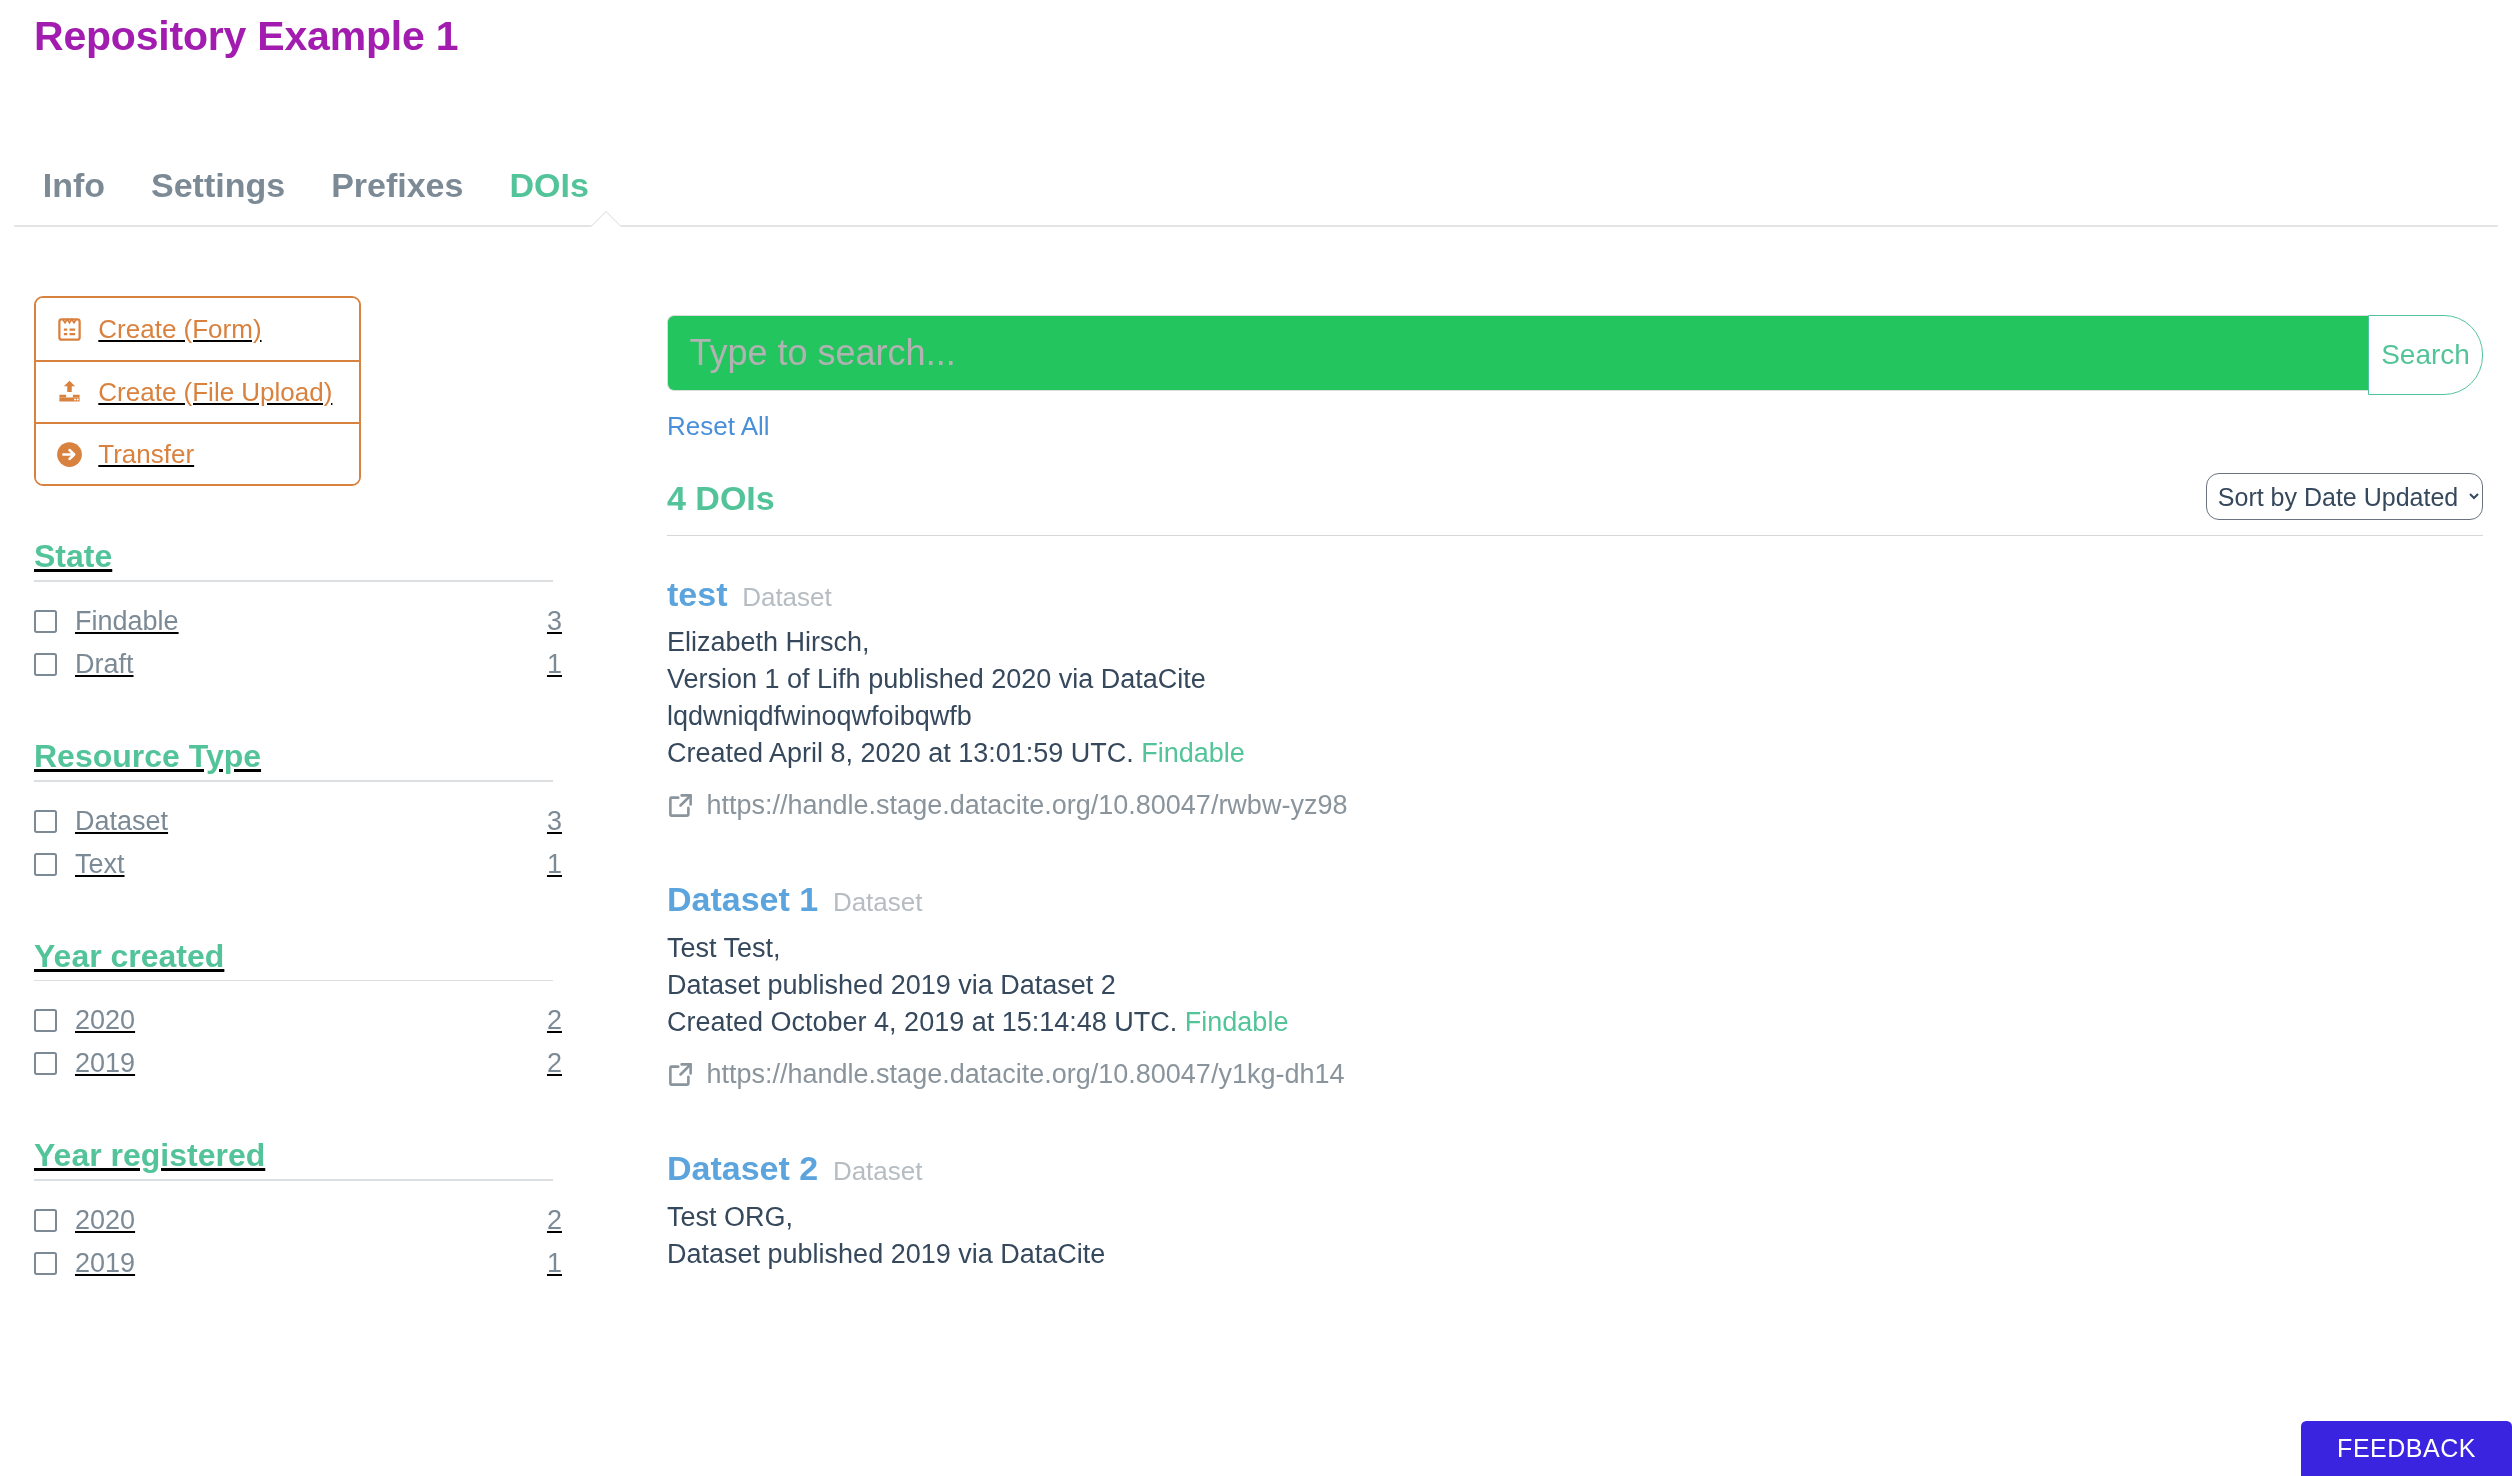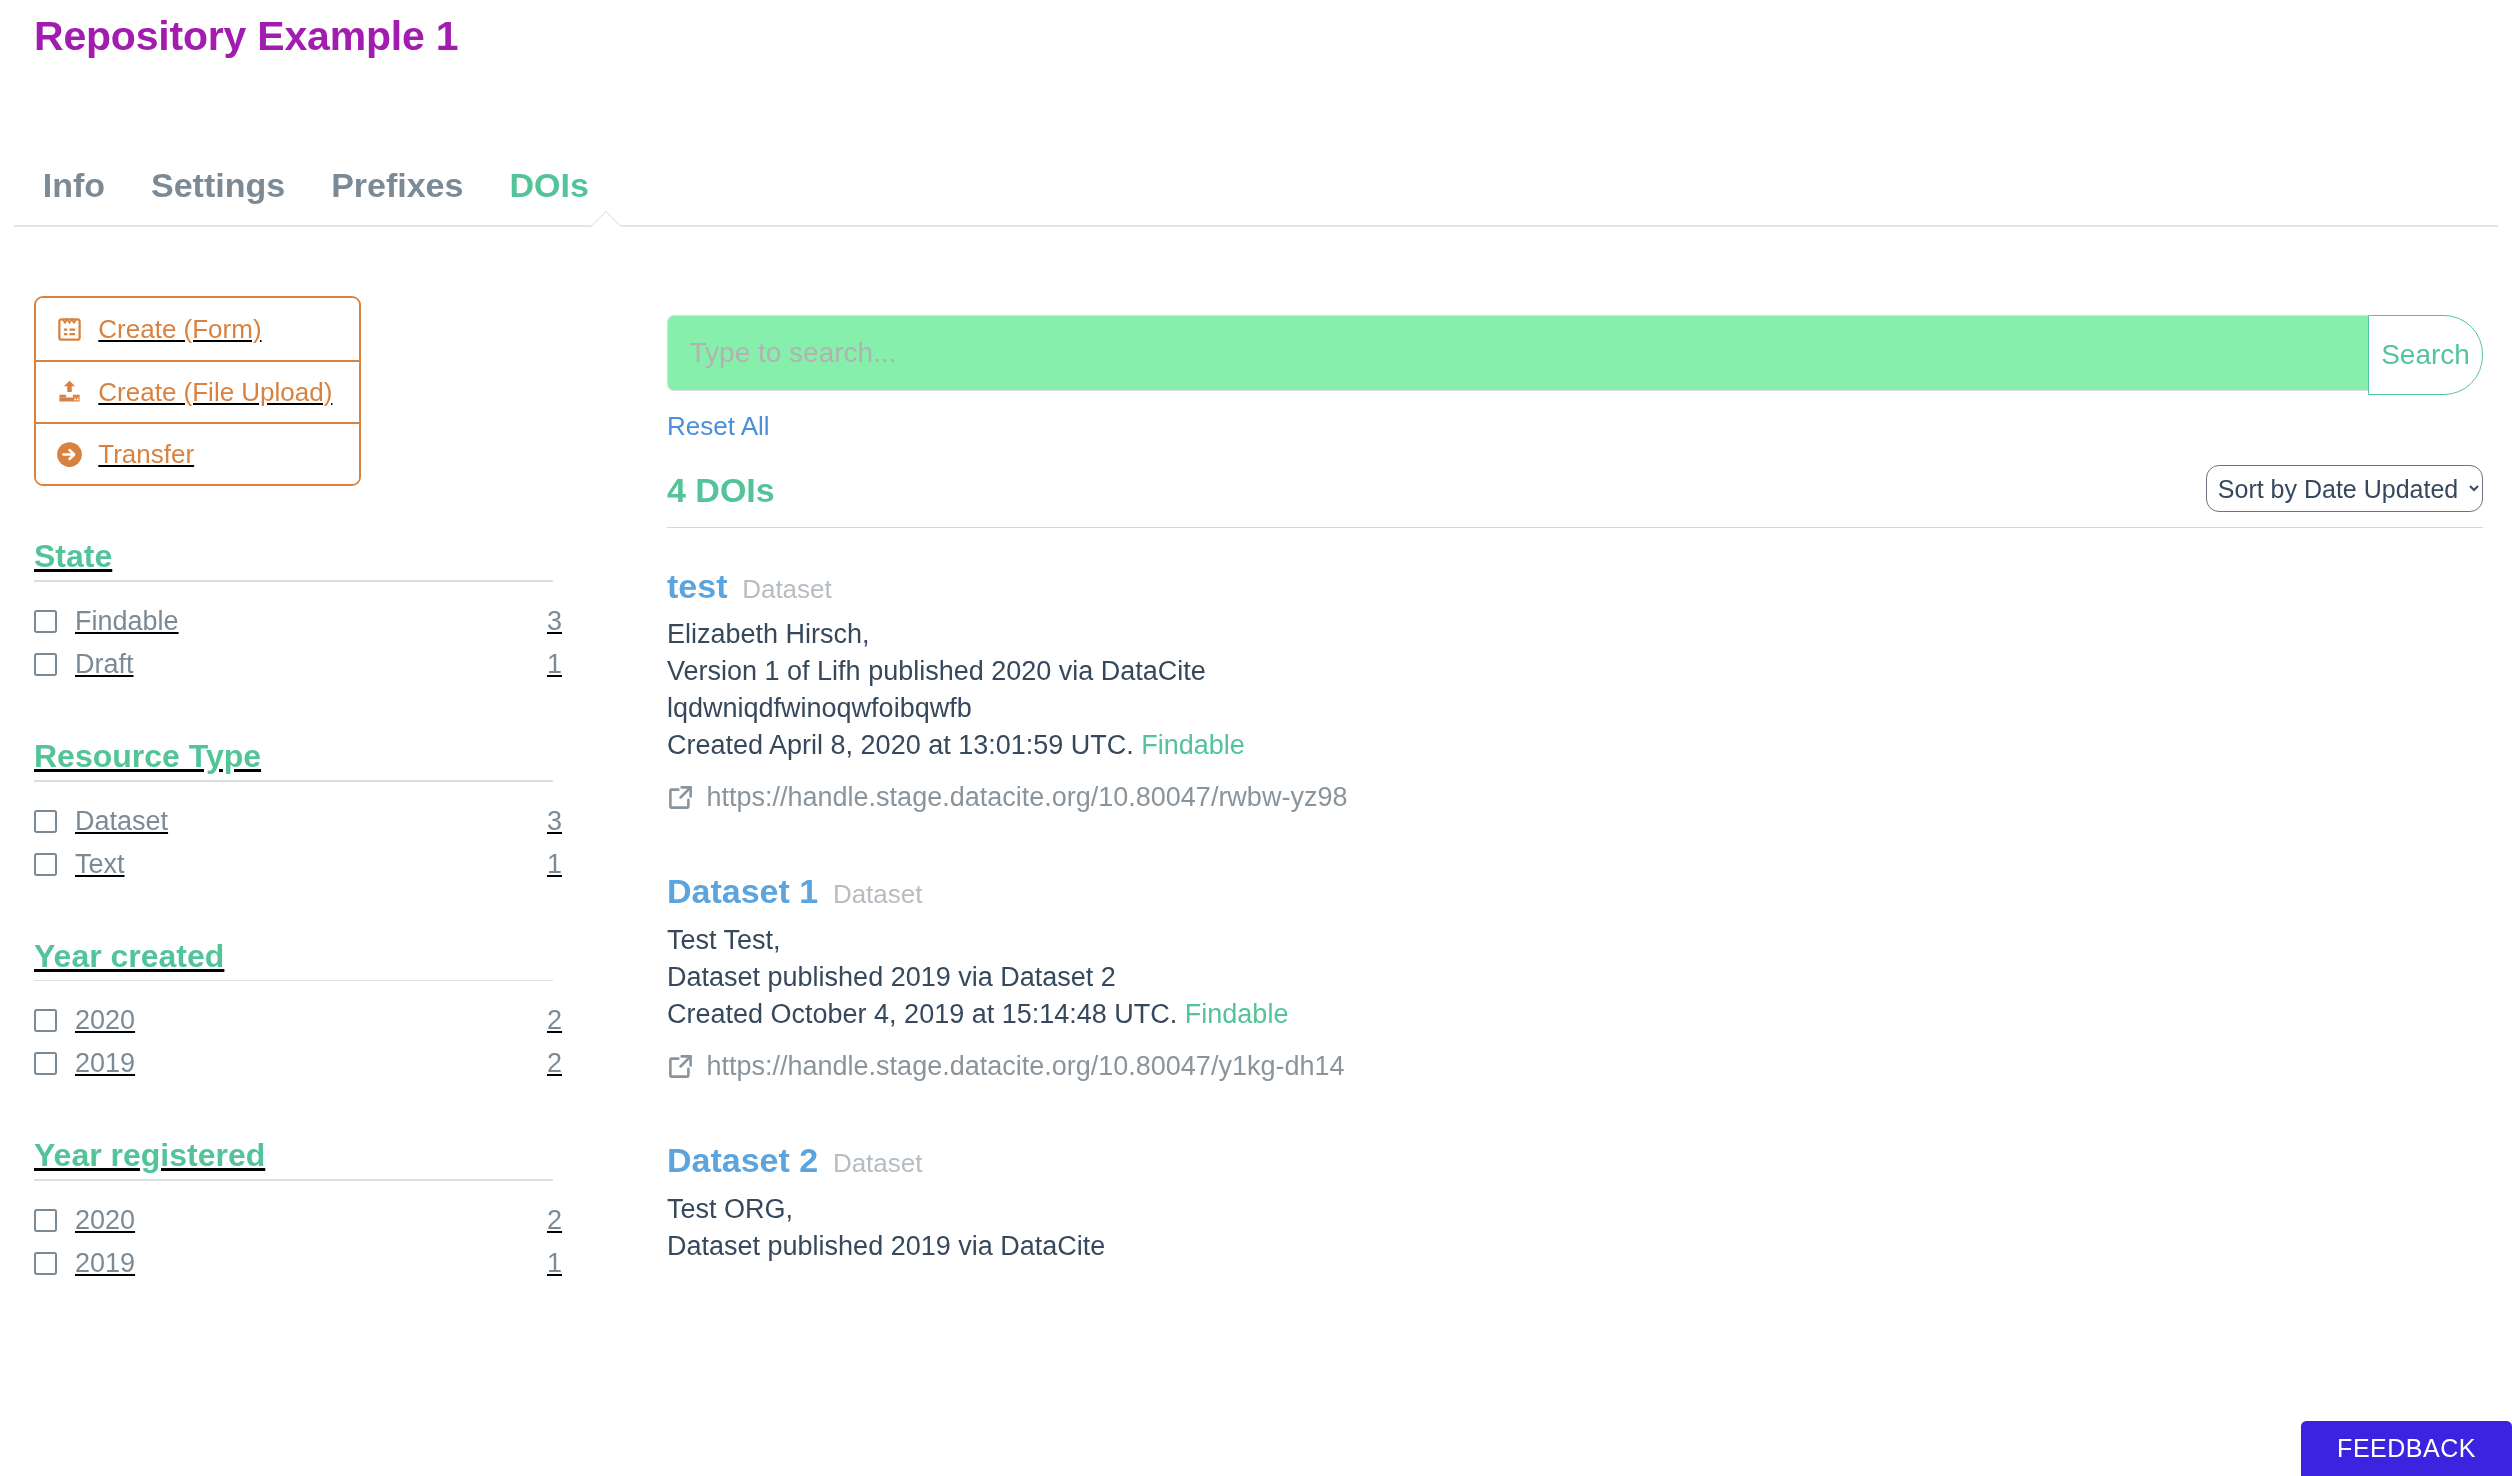--- a/index.html
+++ b/index.html
@@ -128,26 +128,26 @@
     position: relative;
     width: 1816px; height: 76px;
     display: flex;
   }
   .search-input {
     flex: 1 1 auto;
     height: 76px;
     border: 1.8px solid #dcdcdc;
     border-right: none;
     border-radius: 7.2px 0 0 7.2px;
-    font-size: 28px;
+    font-size: 36px;
     color: #3d4852;
     padding: 0 21.5px;
     outline: none;
     font-family: "Liberation Sans", sans-serif;
-    background: #86efac;
+    background: #22c55e;
   }
   .search-input::placeholder { color: #b2b2b2; }
   .search-btn {
     flex: 0 0 auto;
     width: 115px;
     height: 80px;
     border: 1.8px solid #53c49a;
     border-radius: 0 39px 39px 0;
     background: #fff;
     color: #53c49a;
@@ -160,21 +160,21 @@
   .reset-all {
     margin-top: 19.7px;
     font-size: 26px;
     color: #4a90d9;
     cursor: pointer;
     display: inline-block;
   }
 
   .results-head {
     position: relative;
-    margin-top: 29px;
+    margin-top: 37px;
     height: 66px;
   }
   .results-count {
     position: absolute;
     left: 0; top: 0;
     font-size: 34px;
     font-weight: bold;
     color: #53c49a;
   }
   .sort-select {

